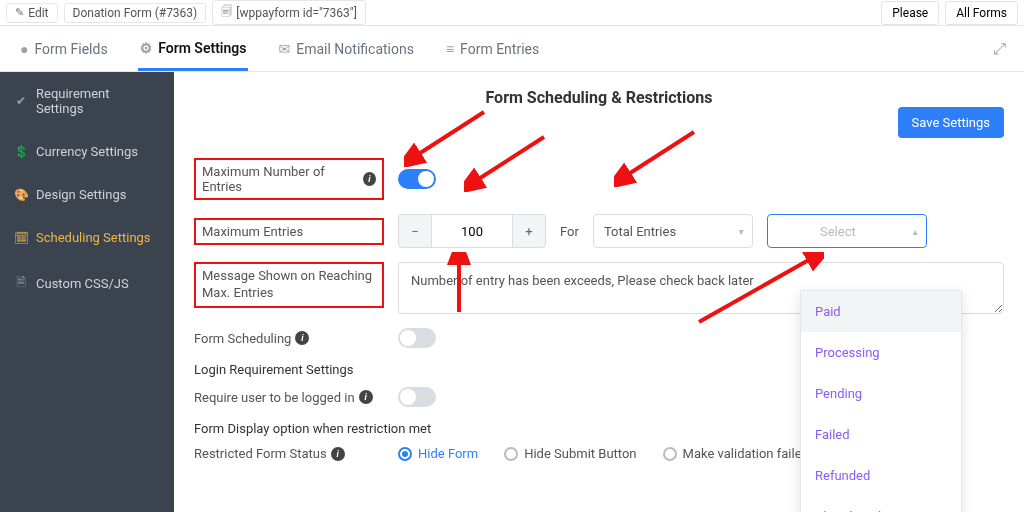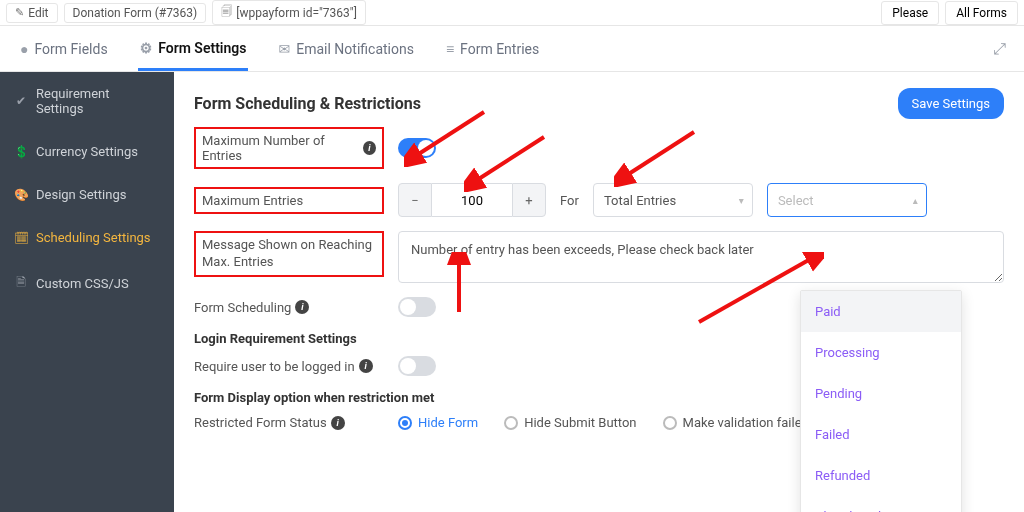--- a/index.html
+++ b/index.html
@@ -25,23 +25,23 @@
 
   
   .sidebar{width:174px;background:#3a434e;color:#cfd3d8;display:flex;flex-direction:column;}
   .side-item{display:flex;align-items:center;gap:8px;padding:14px 14px;font-size:13px;cursor:pointer;}
   .side-item .ico{width:14px;text-align:center;color:#9aa0aa;font-size:12px;}
   .side-item.active{color:#f4b63f;}
   .side-item.active .ico{color:#f4b63f;}
 
   
   .content{flex:1;padding:16px 20px 0 20px;position:relative;overflow:hidden;}
-  .hdr{display:flex;align-items:center;margin-bottom:8px;}
+  .hdr{display:flex;align-items:center;margin-bottom:20px;flex-direction:column;}
   .hdr h2{font-size:16px;font-weight:700;}
-  .btn-primary{margin-left:auto;background:#2d7ff9;color:#fff;border:none;border-radius:12px;padding:8px 14px;font-size:13px;cursor:pointer;}
+  .btn-primary{margin-left:auto;background:#2d7ff9;color:#fff;border:none;border-radius:4px;padding:8px 14px;font-size:13px;cursor:pointer;}
 
   .row{display:flex;align-items:center;margin-bottom:14px;gap:14px;}
   .lbl{width:190px;font-size:13px;color:#555;display:flex;align-items:center;gap:4px;}
   .lbl.red{border:2px solid #e11;padding:4px 6px;}
   .info{display:inline-flex;width:14px;height:14px;border-radius:50%;background:#444;color:#fff;align-items:center;justify-content:center;font-size:9px;font-style:italic;font-weight:bold;}
 
   
   .toggle{width:38px;height:20px;border-radius:10px;background:#2d7ff9;position:relative;cursor:pointer;}
   .toggle.off{background:#d9dce1;}
   .toggle .knob{width:16px;height:16px;border-radius:50%;background:#fff;position:absolute;top:2px;right:2px;}
@@ -52,25 +52,25 @@
   .step-btn{width:34px;height:34px;border:1px solid #d9dce1;background:#f3f4f6;color:#666;display:flex;align-items:center;justify-content:center;cursor:pointer;}
   .step-btn:first-child{border-radius:4px 0 0 4px;}
   .step-btn:last-child{border-radius:0 4px 4px 0;}
   .step-input{width:80px;height:34px;border:1px solid #d9dce1;border-left:none;border-right:none;text-align:center;font-size:13px;}
 
   .for-lbl{font-size:13px;color:#555;}
 
   .select{height:34px;border:1px solid #d9dce1;border-radius:4px;padding:0 28px 0 10px;font-size:13px;color:#555;background:#fff;position:relative;min-width:150px;display:flex;align-items:center;cursor:pointer;}
   .select .caret{position:absolute;right:8px;color:#bbb;font-size:10px;}
   .select.open{border-color:#2d7ff9;}
-  .select.placeholder{color:#bbb;}
+  .select.placeholder{color:#bbb;justify-content:center;}
 
   .textarea{flex:1;border:1px solid #d9dce1;border-radius:4px;padding:10px 12px;font-size:13px;color:#555;min-height:44px;resize:vertical;}
 
-  .section-title{font-weight:700;font-size:13px;margin:12px 0 10px;}
+  .section-title{font-weight:400;font-size:13px;margin:12px 0 10px;}
 
   
   .radios{display:flex;gap:26px;align-items:center;}
   .radio{display:flex;align-items:center;gap:6px;font-size:13px;color:#555;cursor:pointer;}
   .radio .dot{width:14px;height:14px;border:2px solid #bbb;border-radius:50%;display:inline-block;position:relative;}
   .radio.sel{color:#2d7ff9;}
   .radio.sel .dot{border-color:#2d7ff9;}
   .radio.sel .dot::after{content:"";position:absolute;inset:2px;border-radius:50%;background:#2d7ff9;}
 
   

